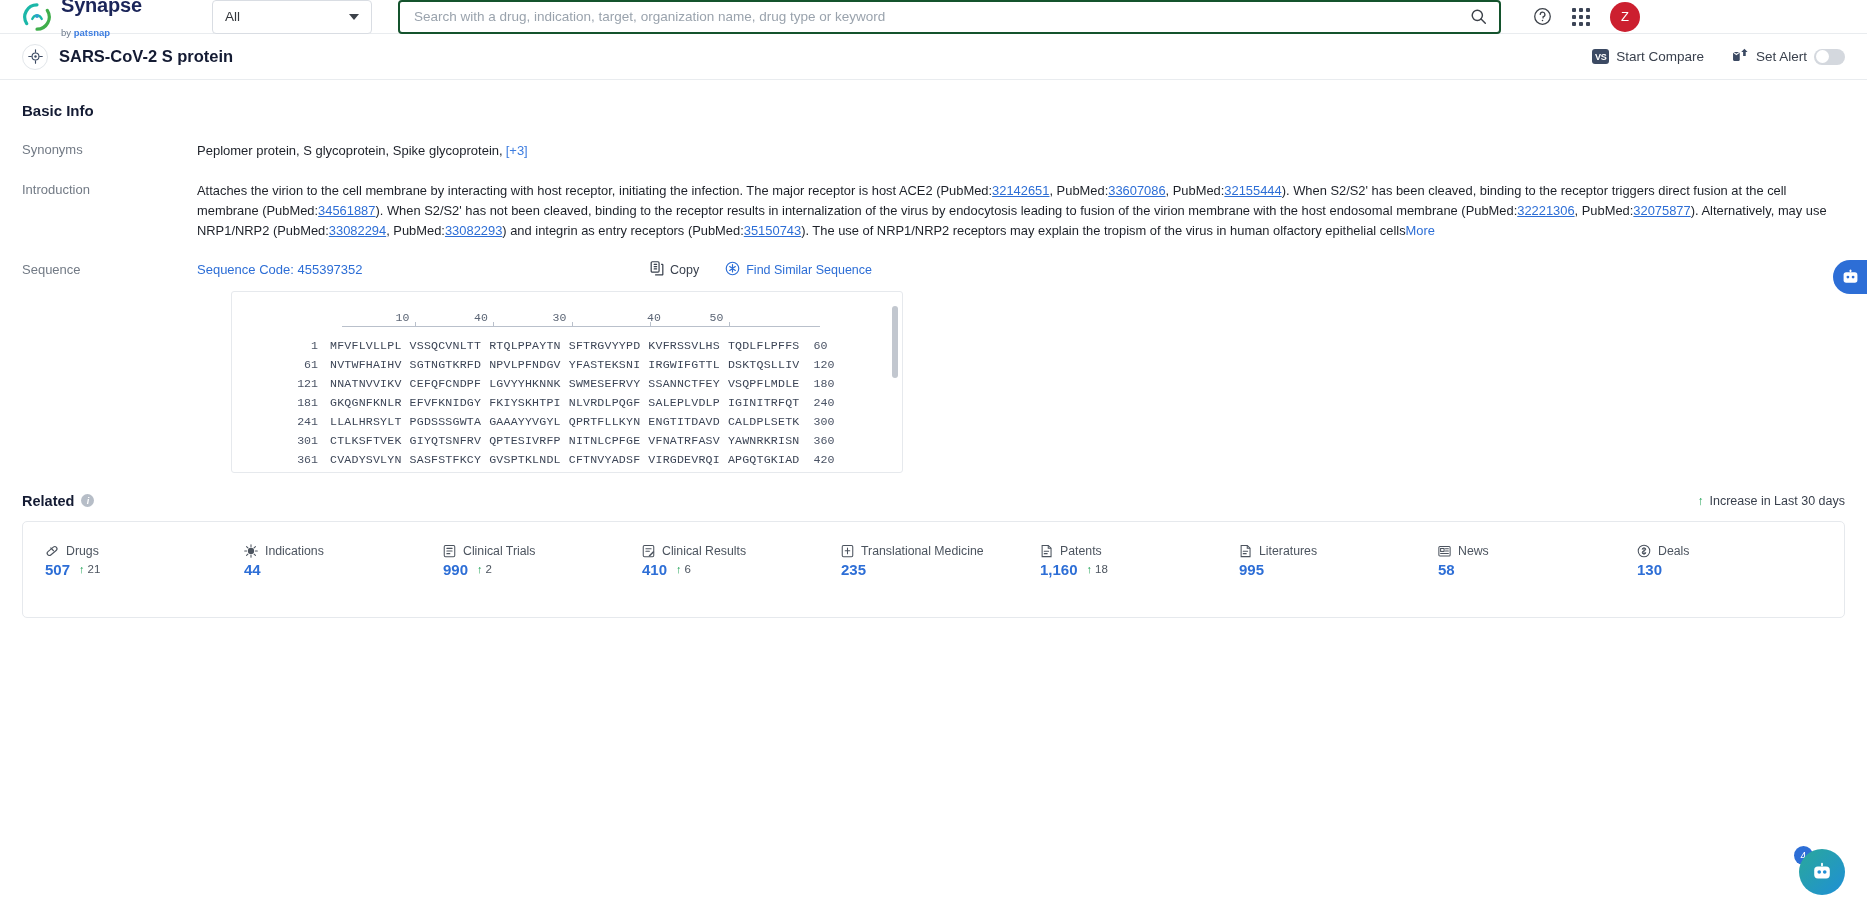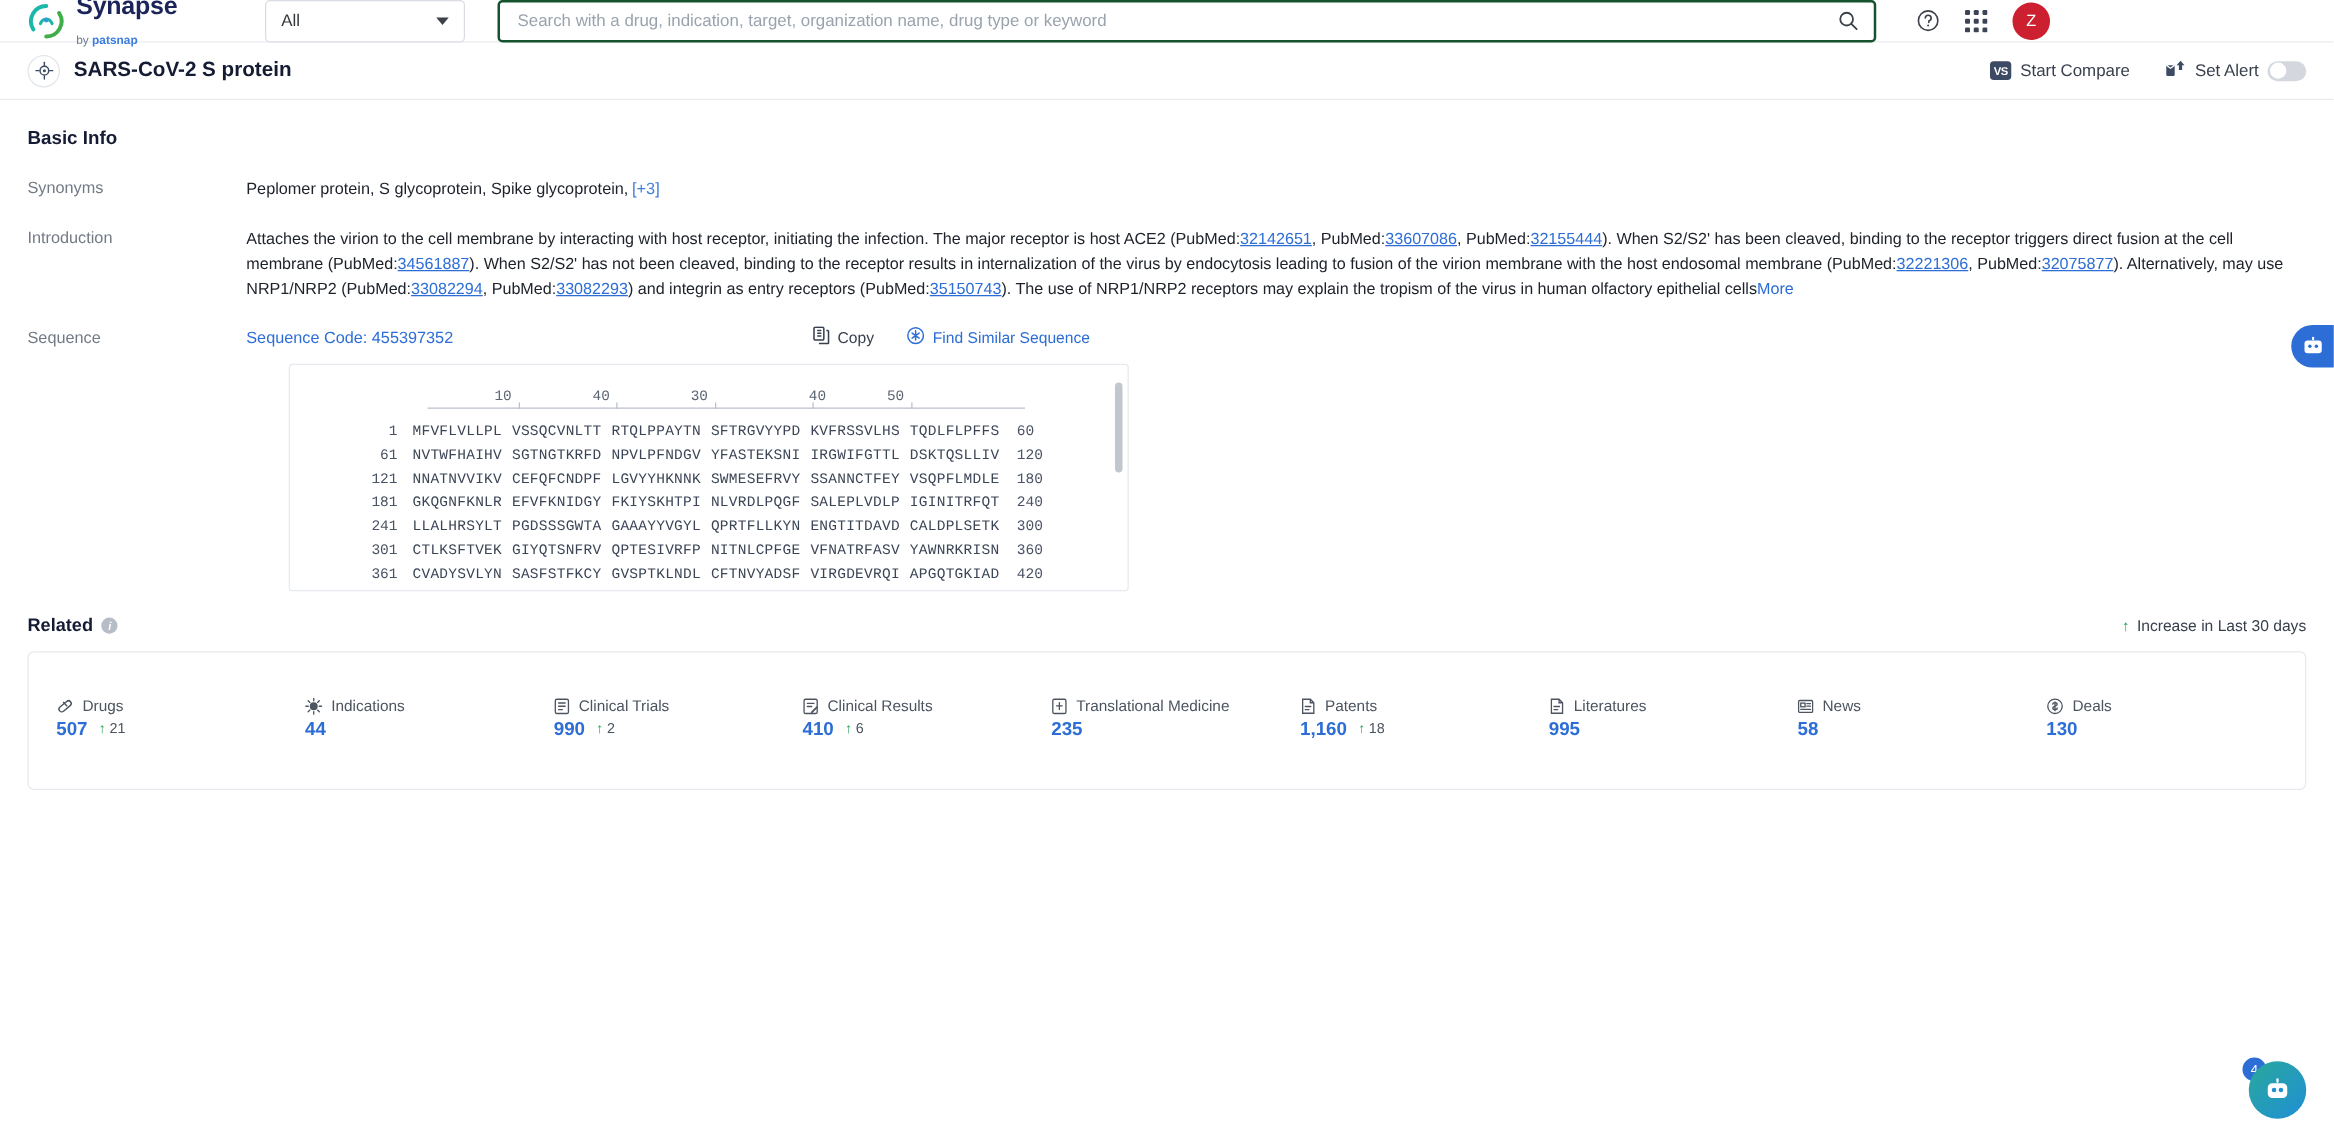--- a/index.html
+++ b/index.html
@@ -134,21 +134,21 @@
     margin-left: 7px; font-style: italic; font-weight: bold; cursor: pointer;
   }
   .increase-note { margin-left: auto; display: flex; align-items: center; gap: 6px;
                    font-size: 12.5px; color: #39404d; }
   .up-arrow { color: #1fa355; font-size: 12px; }
 
   .related-card {
     margin-top: 12px; border: 1px solid #e6e9ed; border-radius: 5px;
     padding: 22px 0 26px 0; background: #fff;
   }
-  .stat-grid { display: flex; flex-wrap: wrap; margin-top: 14px; }
+  .stat-grid { display: flex; flex-wrap: wrap; }
   .stat { width: 199px; flex: 0 0 199px; padding-left: 22px; margin-bottom: 14px; }
   .stat-head { display: flex; align-items: center; gap: 7px; font-size: 12.3px; color: #4c545f; }
   .stat-val-row { display: flex; align-items: flex-end; margin-top: 4px; }
   .stat-val { font-size: 15px; color: #2d6ed6; font-weight: bold; cursor: pointer; line-height: 1; }
   .stat-delta { display: flex; align-items: center; gap: 3px; margin-left: 9px;
                 font-size: 11.5px; color: #4c545f; padding-bottom: 2px; }
   .stat-delta .up-arrow { font-size: 11px; }
 
   
   .float-side {

